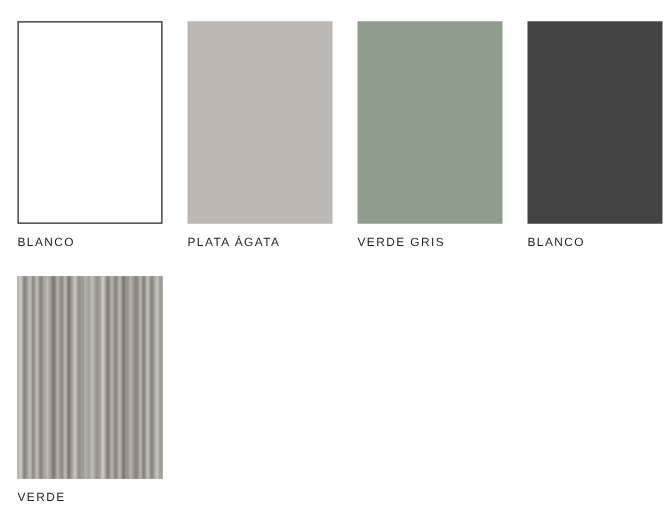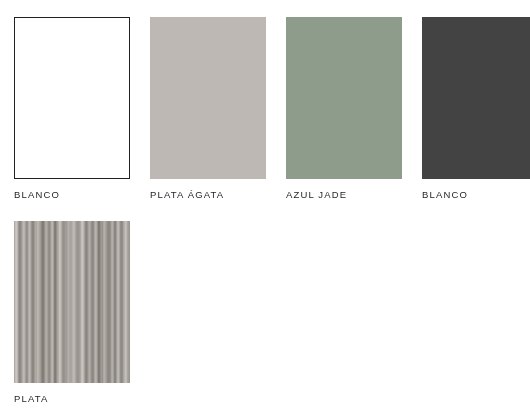--- a/index.html
+++ b/index.html
@@ -92,28 +92,28 @@
       <span class="swatch-label">BLANCO</span>
     </div>
 
     <div class="swatch-cell">
       <div class="swatch-chip" style="background-color: rgb(189, 184, 180);"></div>
       <span class="swatch-label">PLATA ÁGATA</span>
     </div>
 
     <div class="swatch-cell">
       <div class="swatch-chip" style="background-color: rgb(142, 156, 140);"></div>
-      <span class="swatch-label">AZUL JADE</span>
+      <span class="swatch-label">VERDE GRIS</span>
     </div>
 
 
     <div class="swatch-cell">
       <div class="swatch-chip" style="background-color: rgb(67, 67, 67);"></div>
       <span class="swatch-label">BLANCO</span>
     </div>
 
     <div class="swatch-cell">
       <div class="swatch-chip texture-plata"></div>
-      <span class="swatch-label">PLATA</span>
+      <span class="swatch-label">VERDE</span>
     </div>
 
   </div>
 </div>
 
 </body></html>

